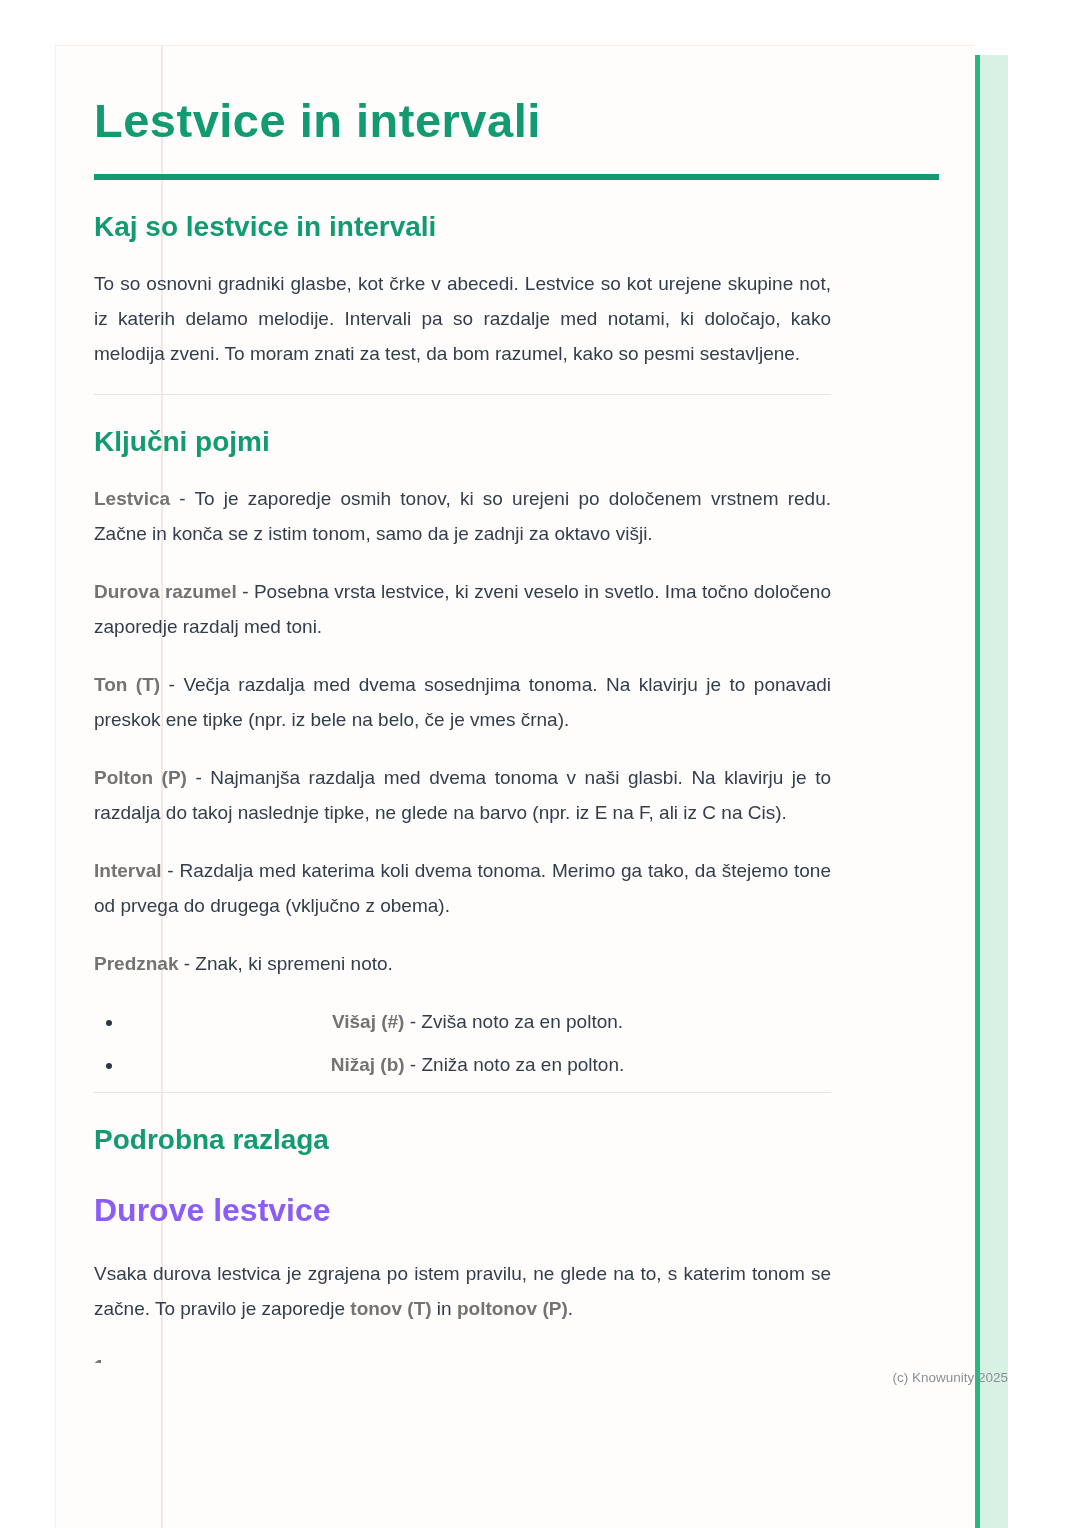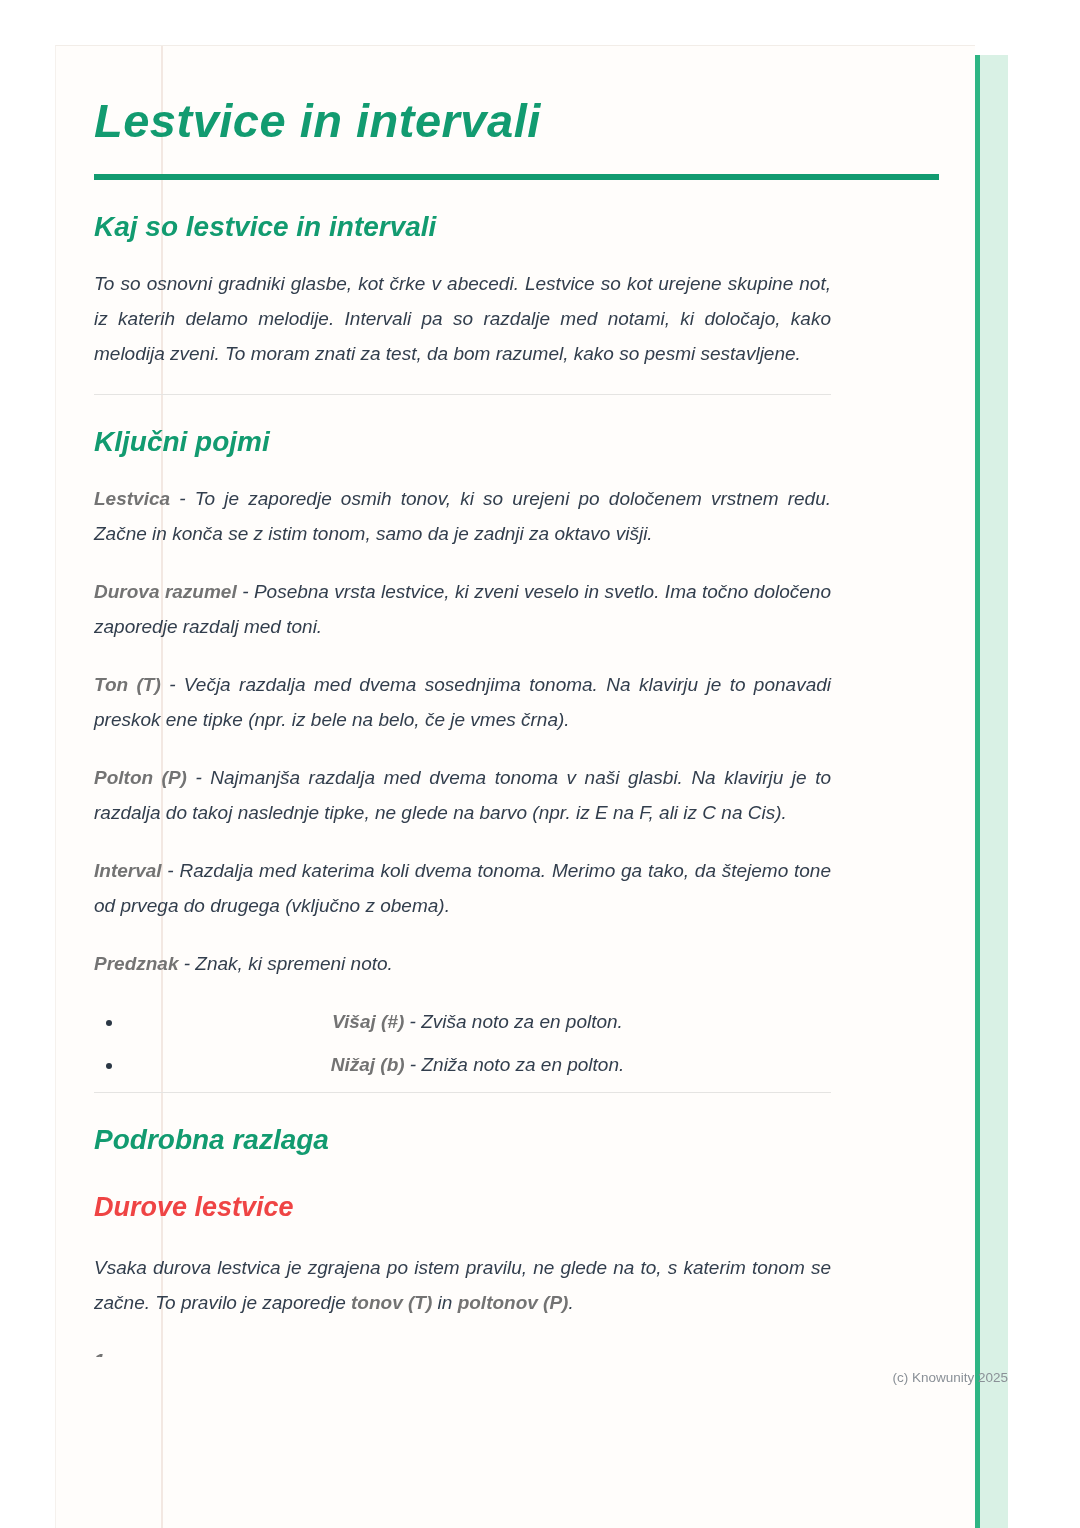--- a/index.html
+++ b/index.html
@@ -23,21 +23,20 @@
   }
   .ruling-line {
     position: absolute;
     left: 105px; top: 0;
     width: 2px; height: 100%;
     background: #f3e8e2;
   }
   .content {
     position: relative;
     padding: 48px 37px 0 38px;
-    font-style: italic;
   }
   h1 {
     font-size: 47px;
     line-height: 1.15;
     font-weight: 700;
     color: #129b70;
     letter-spacing: 0.5px;
     margin: 0 0 26px 0;
   }
   .title-rule {
@@ -47,24 +46,24 @@
     margin: 0 0 28px 0;
   }
   h2 {
     font-size: 28px;
     line-height: 1.35;
     font-weight: 700;
     color: #129b70;
     margin: 28px 0 20px 0;
   }
   h3 {
-    font-size: 27px;
+    font-size: 32px;
     line-height: 1.3;
     font-weight: 700;
-    color: #ef4444;
+    color: #8b5cf6;
     margin: 32px 0 24px 0;
   }
   p.body {
     width: 737px;
     font-size: 19px;
     line-height: 35px;
     color: #323e4d;
     text-align: justify;
     margin: 0 0 23px 0;
   }

